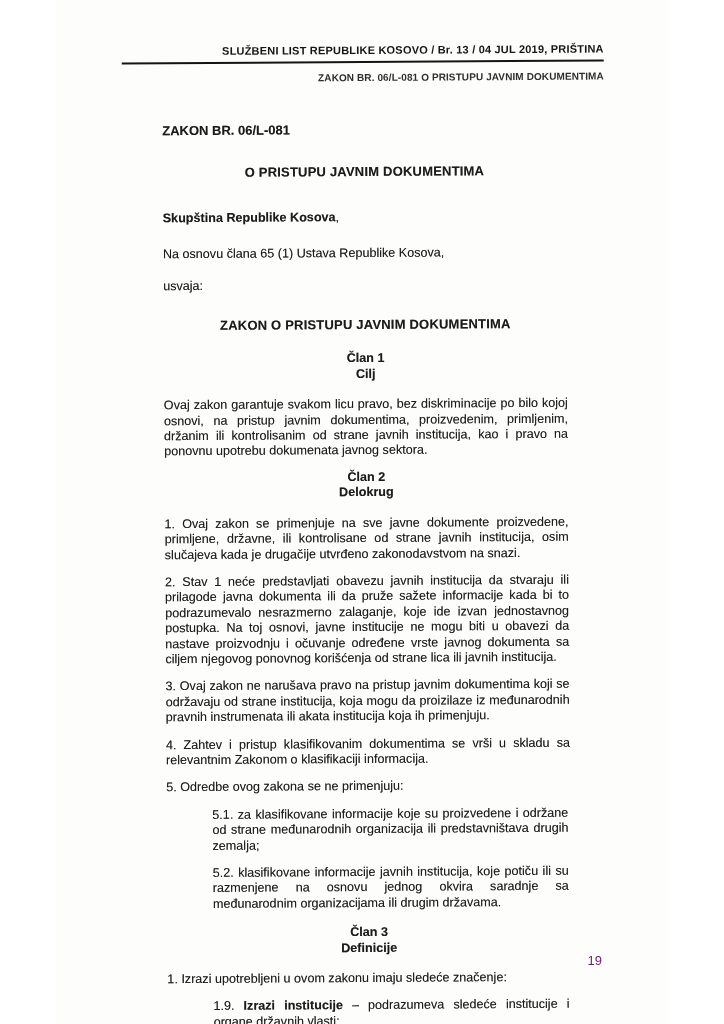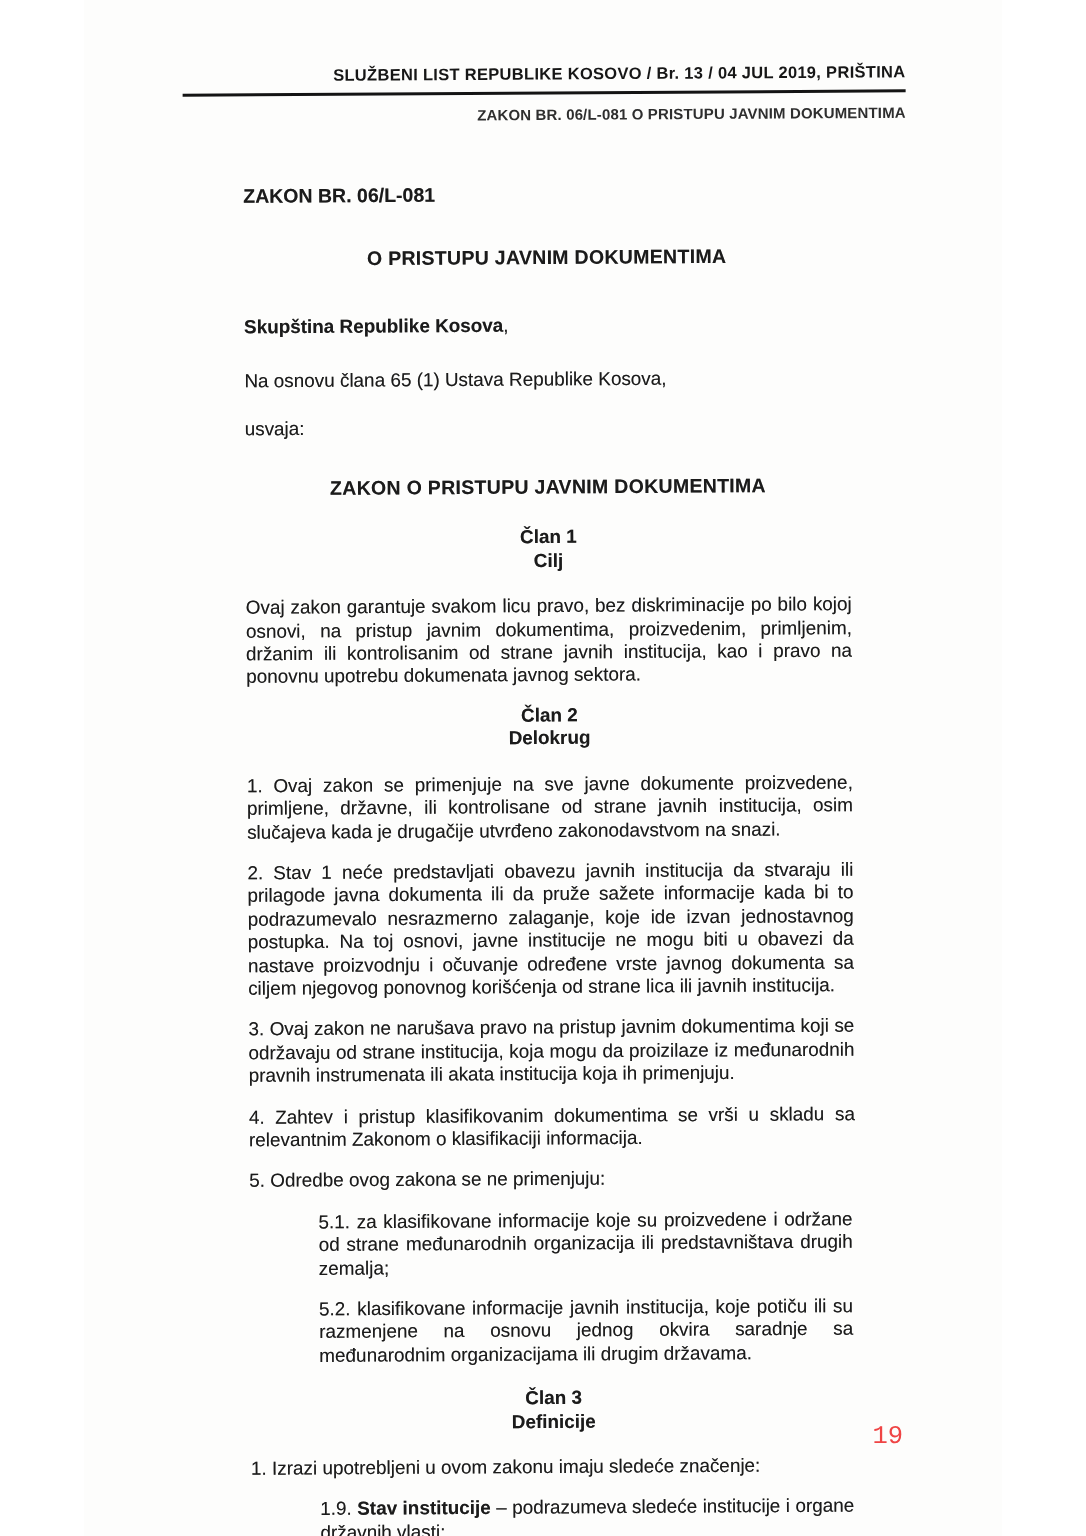--- a/index.html
+++ b/index.html
@@ -62,23 +62,22 @@
   .article-head.tight { margin-top: 11px; }
   .article-head.roomy { margin-top: 14px; }
   .para  { margin-top: 12px; text-align: justify; }
   .para.first-after-head { margin-top: 15px; }
   .sub   { margin-left: 46px; margin-right: 2px; }
   .term  { font-weight: bold; }
   .page-number {
     position: absolute;
     right: 66px;
     bottom: 56px;
-    font-size: 17px;
-    color: #ef4444;
-    font-family: Liberation Mono, monospace;
+    font-size: 13px;
+    color: #701a75;
   }
 </style>
 </head>
 <body>
 
 <div class="page">
   <div class="tilt">
 
     <div class="header">
       <div class="header-line1">SLUŽBENI LIST REPUBLIKE KOSOVO / Br. 13 / 04 JUL 2019, PRIŠTINA</div>
@@ -116,19 +115,19 @@
       <p class="para">4. Zahtev i pristup klasifikovanim dokumentima se vrši u skladu sa relevantnim Zakonom o klasifikaciji informacija.</p>
       <p class="para">5. Odredbe ovog zakona se ne primenjuju:</p>
       <p class="para sub">5.1. za klasifikovane informacije koje su proizvedene i održane od strane međunarodnih organizacija ili predstavništava drugih zemalja;</p>
       <p class="para sub">5.2. klasifikovane informacije javnih institucija, koje potiču ili su razmenjene na osnovu jednog okvira saradnje sa međunarodnim organizacijama ili drugim državama.</p>
 
       <div class="article-head roomy">
         <div>Član 3</div>
         <div>Definicije</div>
       </div>
       <p class="para first-after-head">1. Izrazi upotrebljeni u ovom zakonu imaju sledeće značenje:</p>
-      <p class="para sub"><span>1.9. </span><span class="term">Stav institucije</span><span> – podrazumeva sledeće institucije i organe državnih vlasti:</span></p>
+      <p class="para sub"><span>1.9. </span><span class="term">Izrazi institucije</span><span> – podrazumeva sledeće institucije i organe državnih vlasti:</span></p>
 
     </div>
   </div>
 
   <div class="page-number">19</div>
 </div>
 
 </body></html>

